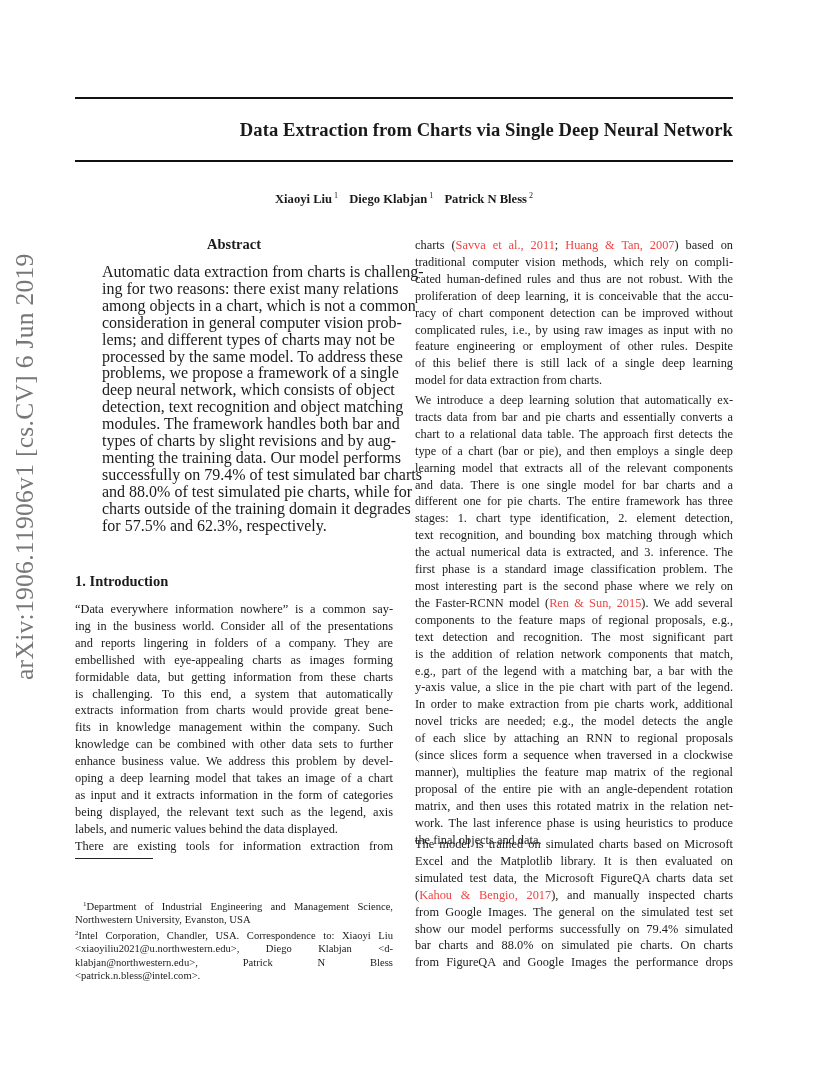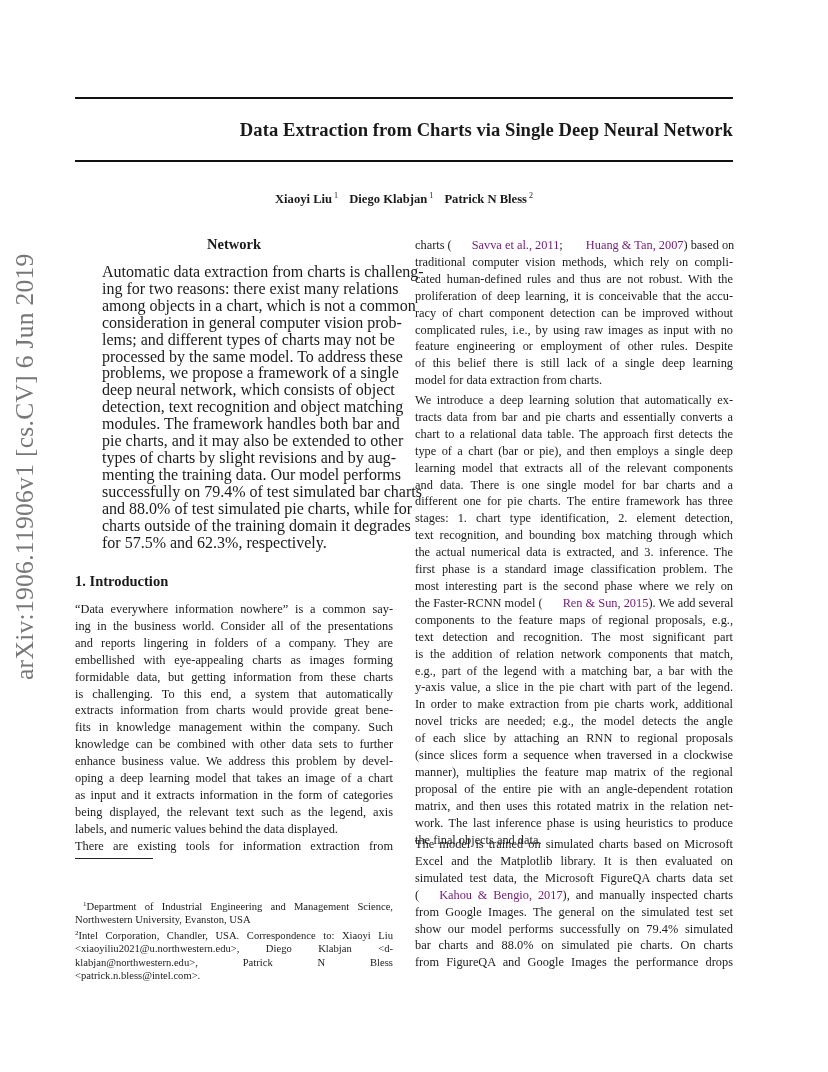--- a/index.html
+++ b/index.html
@@ -43,52 +43,51 @@
   .footrule { position: absolute; top: 858px; left: 75px; width: 78px; height: 1px; background: #222; }
   .footnote {
     position: absolute; top: 862px; left: 75px; width: 318px;
     font-size: 10.6px; line-height: 13.4px; text-align: justify;
   }
   .footnote sup { font-size: 7px; vertical-align: 4px; }
   .fn1 { text-indent: 8px; margin-top: 36px; }
   .p-r1 { top: 237px; left: 415px; width: 318px; }
   .p-r2 { top: 392px; left: 415px; width: 318px; }
   .p-r3 { top: 836px; left: 415px; width: 318px; }
-  .cite { color: #701a75; margin-left: 20px; }
+  .cite { color: #ef4444; }
   .line { display: block; text-align: justify; text-align-last: justify; white-space: nowrap; }
   .line.last { text-align-last: left; }
 </style>
 </head>
 <body>
 
 <div class="arxiv">arXiv:1906.11906v1  [cs.CV]  6 Jun 2019</div>
 
 <div class="rule top"></div>
 <div class="title">Data Extraction from Charts via Single Deep Neural Network</div>
 <div class="rule bottom"></div>
 
 <div class="authors">
   <span class="au"><span>Xiaoyi Liu</span><sup>1</sup></span>
   <span class="au"><span>Diego Klabjan</span><sup>1</sup></span>
   <span class="au"><span>Patrick N Bless</span><sup>2</sup></span>
 </div>
 
-<div class="abstract-title">Network</div>
+<div class="abstract-title">Abstract</div>
 <div class="abstract" id="abstract-body">
     <span class="line">Automatic data extraction from charts is challeng-</span>
     <span class="line">ing for two reasons: there exist many relations</span>
     <span class="line">among objects in a chart, which is not a common</span>
     <span class="line">consideration in general computer vision prob-</span>
     <span class="line">lems; and different types of charts may not be</span>
     <span class="line">processed by the same model. To address these</span>
     <span class="line">problems, we propose a framework of a single</span>
     <span class="line">deep neural network, which consists of object</span>
     <span class="line">detection, text recognition and object matching</span>
     <span class="line">modules. The framework handles both bar and</span>
-    <span class="line">pie charts, and it may also be extended to other</span>
     <span class="line">types of charts by slight revisions and by aug-</span>
     <span class="line">menting the training data. Our model performs</span>
     <span class="line">successfully on 79.4% of test simulated bar charts</span>
     <span class="line">and 88.0% of test simulated pie charts, while for</span>
     <span class="line">charts outside of the training domain it degrades</span>
     <span class="line last">for 57.5% and 62.3%, respectively.</span>
   </div>
 
 <div class="sec-head">1. Introduction</div>
 <div class="para p-intro1" id="intro-p1">

